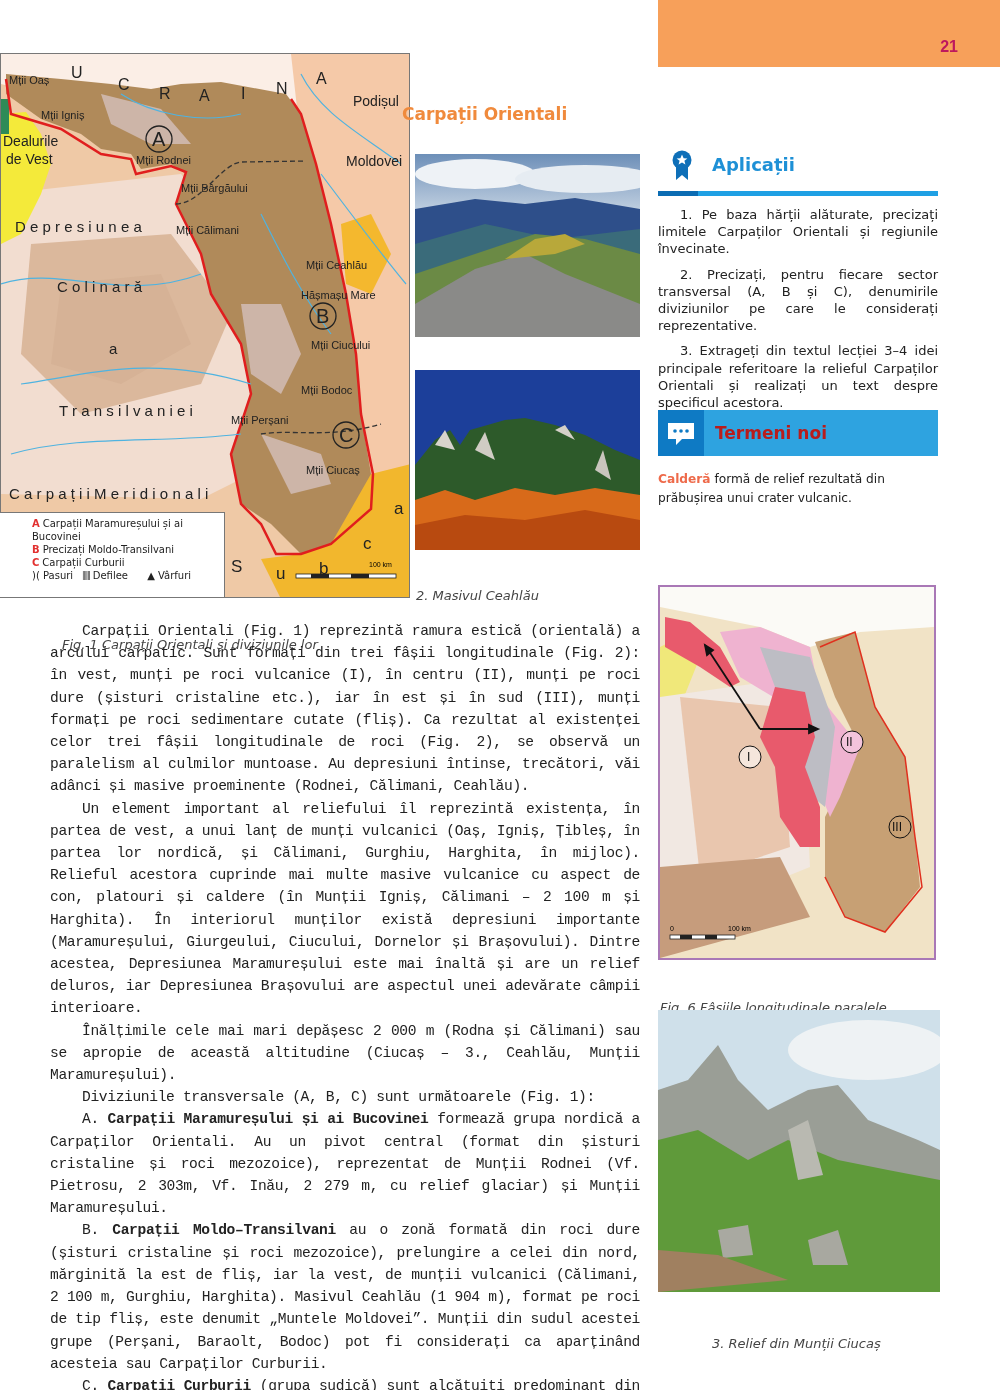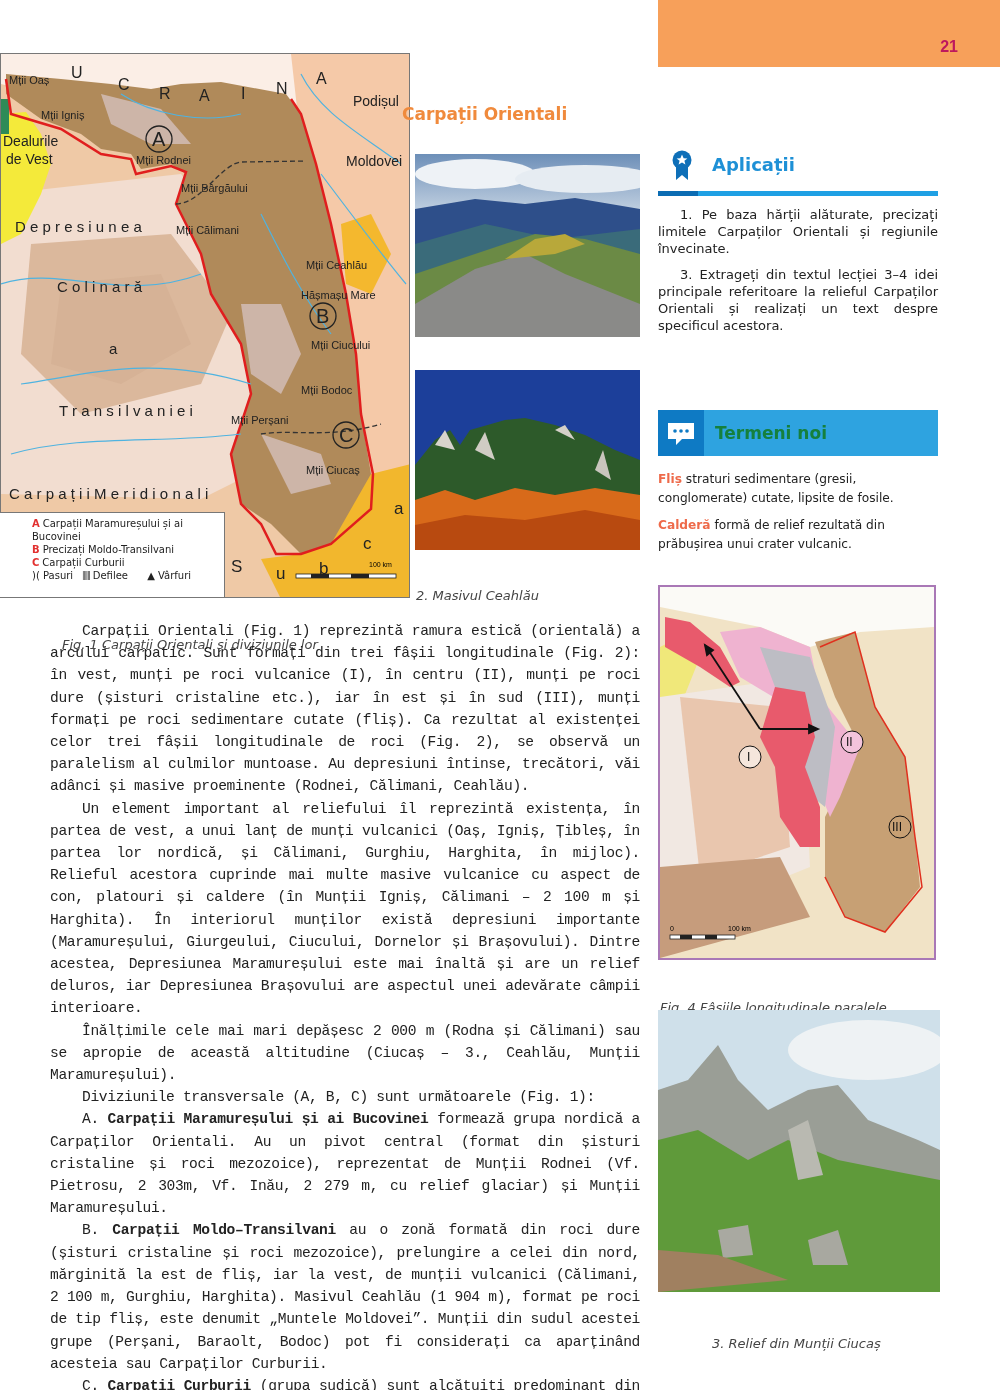--- a/index.html
+++ b/index.html
@@ -36,21 +36,21 @@
   #apl-icon { left:672px; top:150px; width:20px; height:30px; }
   #apl-title { left:712px; top:154px; font-family:"DejaVu Sans", sans-serif; font-weight:bold; font-size:18px; color:#1e90d6; }
   #apl-rule { left:658px; top:191px; width:280px; height:5px; background:#1fa0e4; }
   #apl-rule-dark { left:658px; top:191px; width:40px; height:5px; background:#0b6cb3; }
   #apl-list { left:658px; top:206px; width:280px; font-size:13px; line-height:17.2px; font-family:"DejaVu Sans", sans-serif; color:#222; }
   #apl-list p { margin:0 0 8px 0; text-indent:22px; text-align:justify; }
 
   
   #term-box { left:658px; top:410px; width:280px; height:46px; background:#2ea3e0; }
   #term-iconbox { left:658px; top:410px; width:46px; height:46px; background:#0e7ac4; }
-  #term-title { left:715px; top:423px; font-family:"DejaVu Sans", sans-serif; font-weight:bold; font-size:17px; color:#15803d; }
+  #term-title { left:715px; top:423px; font-family:"DejaVu Sans", sans-serif; font-weight:bold; font-size:17px; color:#b91c1c; }
   #terms { left:658px; top:470px; width:285px; font-size:12.2px; line-height:19px; font-family:"DejaVu Sans", sans-serif; }
   #terms p { margin:0 0 8px 0; }
   .term-word { color:#ee6a4a; font-weight:bold; }
 
   
   #map2 { left:658px; top:585px; width:278px; height:375px; border:2px solid #a978b6; box-sizing:border-box; overflow:hidden; background:#f4efe6; }
   #fig2-caption { left:660px; top:967px; }
 
   
   #photo3 { left:658px; top:1010px; width:282px; height:282px; }
@@ -218,35 +218,35 @@
     <path d="M4,14 L4,30 L10,25 L16,30 L16,14 Z" fill="#0e6fb8"></path>
     <circle cx="10" cy="10" r="9.5" fill="#0e6fb8"></circle>
     <path d="M10,4.5 L11.6,8.2 L15.4,8.4 L12.4,10.8 L13.4,14.5 L10,12.4 L6.6,14.5 L7.6,10.8 L4.6,8.4 L8.4,8.2 Z" fill="#fff"></path>
   </svg>
 </div>
 <div id="apl-title" class="abs">Aplicații</div>
 <div id="apl-rule" class="abs"></div>
 <div id="apl-rule-dark" class="abs"></div>
 <div id="apl-list" class="abs">
   <p>1. Pe baza hărții alăturate, precizați limitele Carpaților Orientali și regiunile învecinate.</p>
+  <p>2. Precizați, pentru fiecare sector transversal (A, B și C), denumirile diviziunilor pe care le considerați reprezentative.</p>
   <p>3. Extrageți din textul lecției 3–4 idei principale referitoare la relieful Carpaților Orientali și realizați un text despre specificul acestora.</p>
 </div>
 
 <div id="term-box" class="abs"></div>
 <div id="term-iconbox" class="abs">
   <svg width="46" height="46" viewBox="0 0 46 46">
     <path d="M10,13 L36,13 L36,29 L24,29 L18,35 L18,29 L10,29 Z" fill="#fff"></path>
     <circle cx="17" cy="21" r="1.8" fill="#0e7ac4"></circle>
     <circle cx="23" cy="21" r="1.8" fill="#0e7ac4"></circle>
     <circle cx="29" cy="21" r="1.8" fill="#0e7ac4"></circle>
   </svg>
 </div>
 <div id="term-title" class="abs">Termeni noi</div>
 <div id="terms" class="abs">
-  <p><span class="term-word">Fliș</span><span> straturi sedimentare (gresii, conglomerate) cutate, lipsite de fosile.</span></p>
   <p><span class="term-word">Calderă</span><span> formă de relief rezultată din prăbușirea unui crater vulcanic.</span></p>
 </div>
 
 <div id="map2" class="abs">
   <svg width="274" height="371" viewBox="0 0 274 371">
     <rect width="274" height="371" fill="#f1e3c6"></rect>
     <path d="M0,0 L274,0 L274,40 L200,45 L150,60 L100,40 L0,20 Z" fill="#fbfaf6"></path>
     <path d="M0,60 L20,50 L40,70 L20,120 L0,110 Z" fill="#f0e87a"></path>
     <path d="M0,110 L140,90 L150,280 L0,340 Z" fill="#f1e8e2"></path>
     <path d="M20,110 L120,120 L130,260 L40,290 Z" fill="#e9c6ae"></path>
@@ -279,21 +279,21 @@
     </g>
     <g>
       <rect x="10" y="348" width="65" height="4" fill="#fff" stroke="#222" stroke-width="0.8"></rect>
       <rect x="20" y="348" width="12" height="4" fill="#222"></rect>
       <rect x="45" y="348" width="12" height="4" fill="#222"></rect>
       <text x="10" y="344" font-size="7" font-family="Liberation Sans, sans-serif">0</text>
       <text x="68" y="344" font-size="7" font-family="Liberation Sans, sans-serif">100 km</text>
     </g>
   </svg>
 </div>
-<div id="fig2-caption" class="abs fig-caption">Fig. 4 Fâșiile longitudinale paralele</div>
+<div id="fig2-caption" class="abs fig-caption">Fig. 6 Fâșiile longitudinale paralele</div>
 
 <div id="photo3" class="abs photo">
   <svg width="282" height="282" viewBox="0 0 282 282">
     <rect width="282" height="282" fill="#cfe0ea"></rect>
     <ellipse cx="210" cy="40" rx="80" ry="30" fill="#eef2f4"></ellipse>
     <path d="M0,80 L30,70 L60,35 L80,70 L110,100 L130,90 L150,80 L180,75 L210,110 L260,130 L282,140 L282,282 L0,282 Z" fill="#9a9e96"></path>
     <path d="M0,130 L40,120 L90,150 L130,130 L180,150 L230,160 L282,170 L282,282 L0,282 Z" fill="#5f9a3a"></path>
     <path d="M130,120 L150,110 L165,165 L140,170 Z" fill="#b9b9b1"></path>
     <path d="M150,230 L180,220 L190,255 L155,255 Z" fill="#a8a8a0"></path>
     <path d="M60,220 L90,215 L95,245 L65,248 Z" fill="#a9a9a1"></path>

